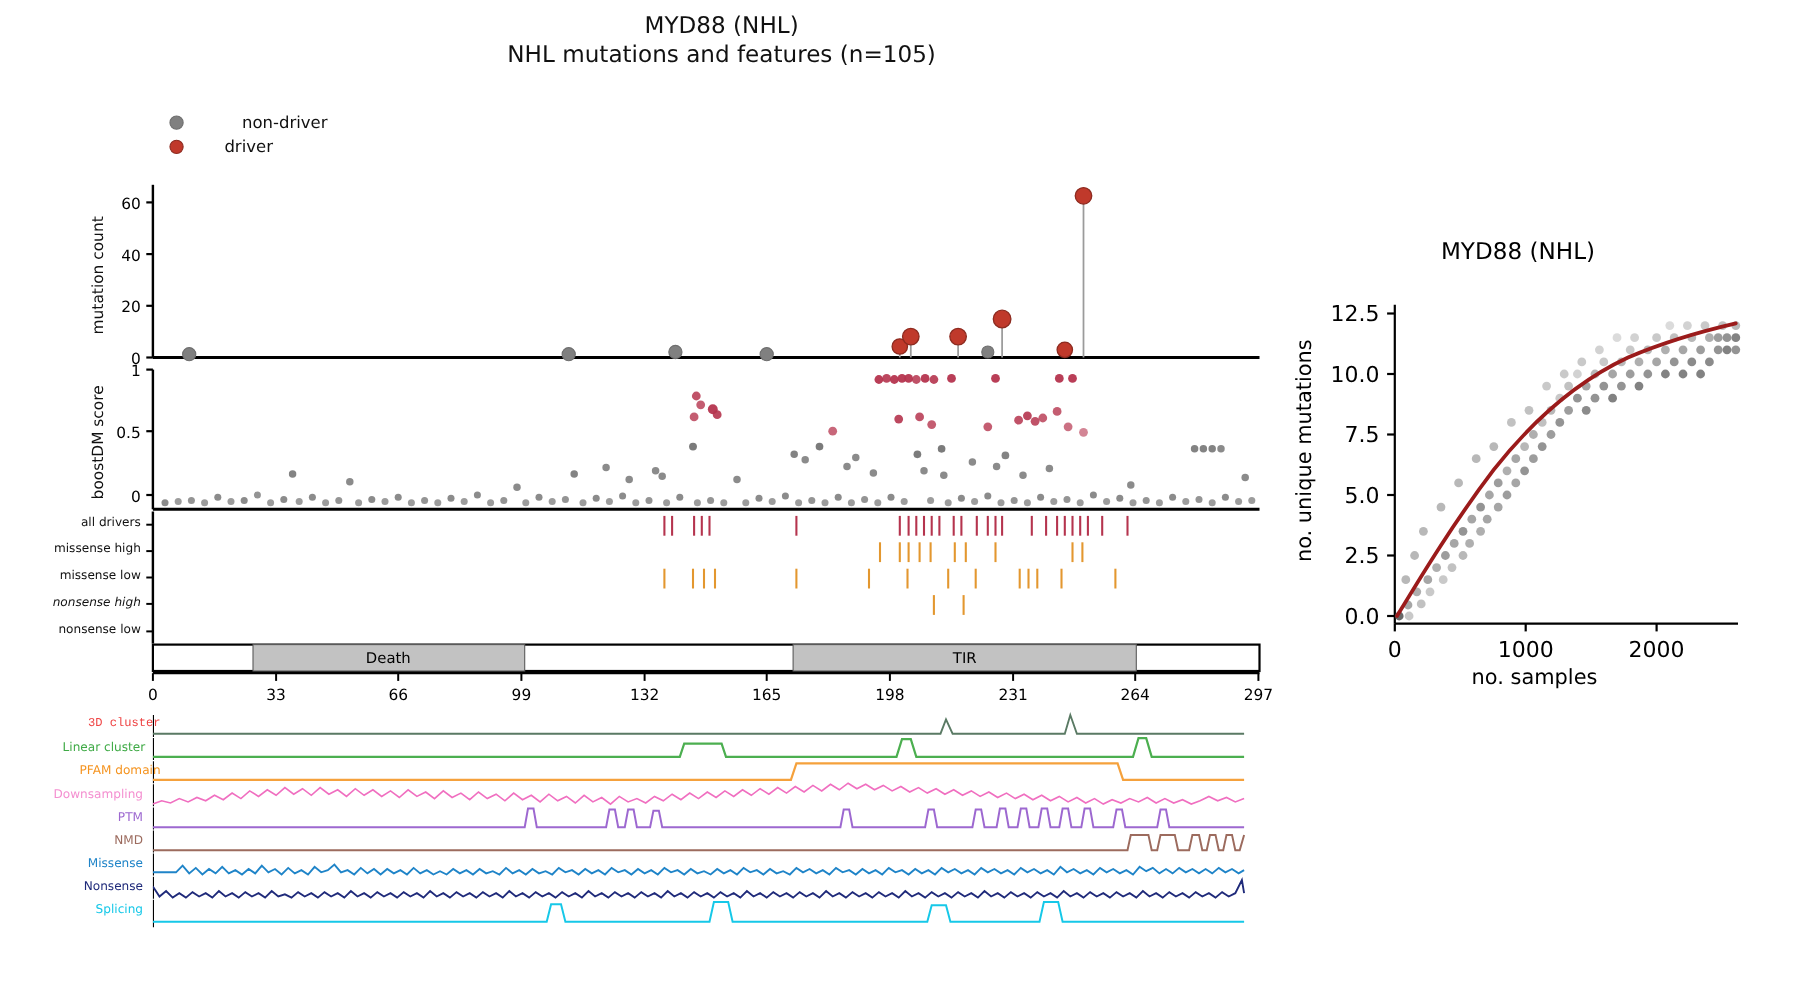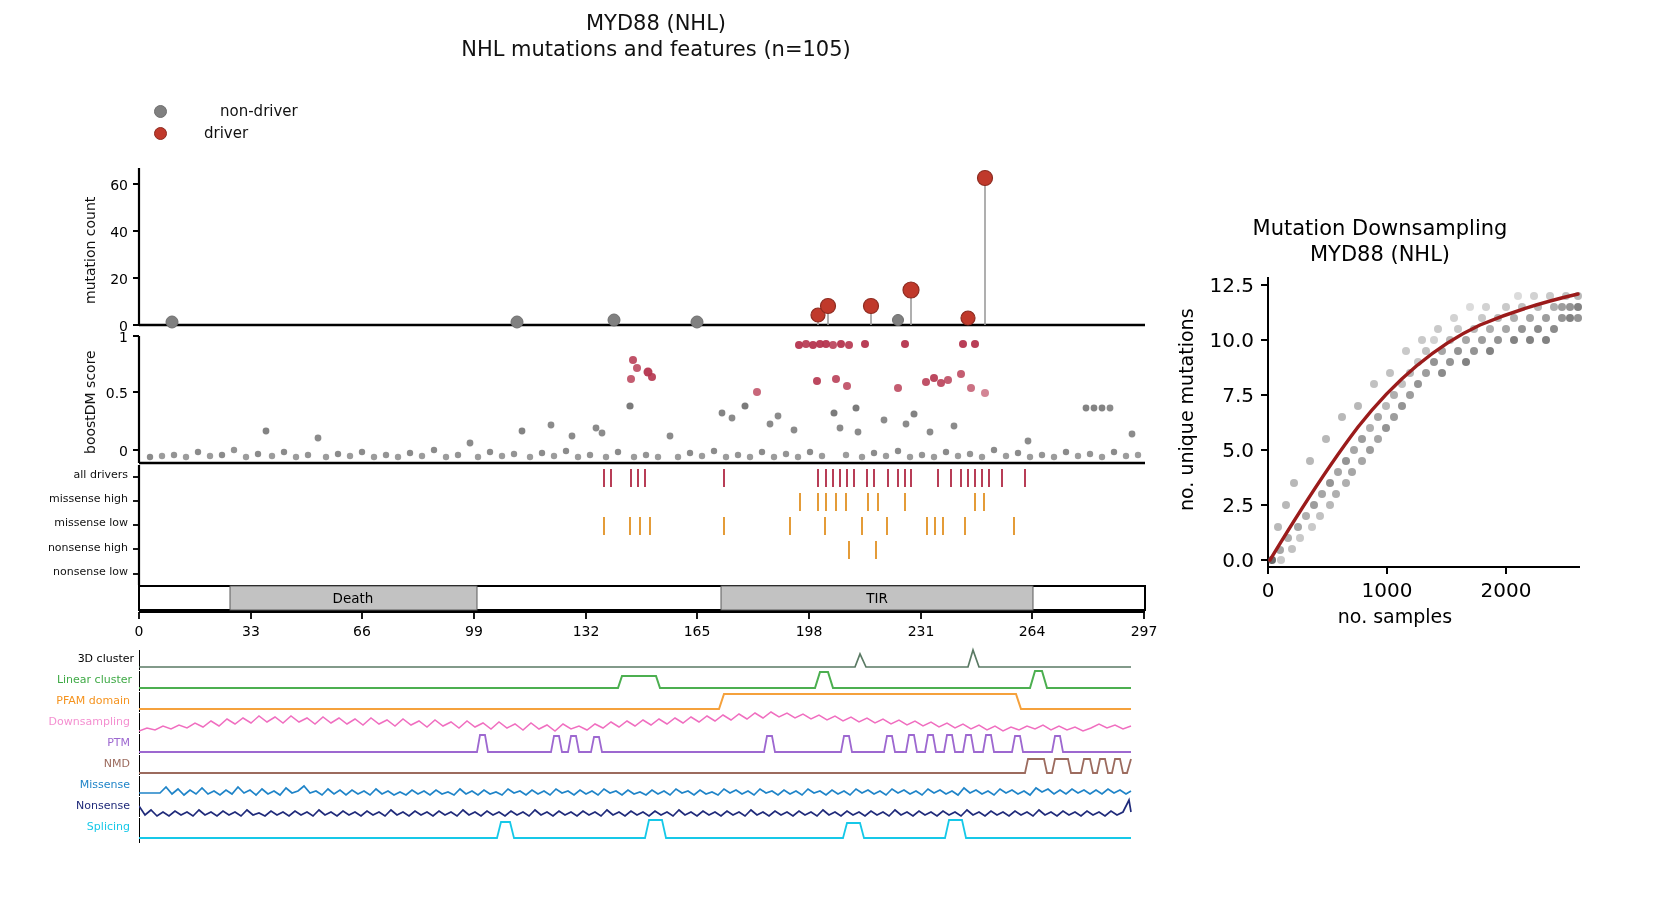--- a/index.html
+++ b/index.html
@@ -385,38 +385,37 @@
 
       <polyline fill="none" stroke="#1f2a7a" stroke-width="1.7" points="139,806 145,815 151,810 157,816 163,812 169,816 175,811 181,815 187,812 193,816 199,810 205,815 211,812 217,816 223,811 229,815 235,812 241,816 247,810 253,815 259,813 265,816 271,811 277,815 283,812 289,816 295,811 301,815 307,812 313,816 319,810 325,815 331,812 337,816 343,811 349,815 355,812 361,816 367,811 373,815 379,812 385,816 391,810 397,815 403,812 409,816 415,811 421,815 427,812 433,816 439,811 445,815 451,812 457,816 463,810 469,815 475,812 481,816 487,811 493,815 499,812 505,816 511,811 517,815 523,812 529,816 535,810 541,815 547,812 553,816 559,811 565,815 571,812 577,816 583,811 589,815 595,812 601,816 607,810 613,815 619,812 625,816 631,811 637,815 643,812 649,816 655,811 661,815 667,812 673,816 679,810 685,815 691,812 697,816 703,811 709,815 715,812 721,816 727,811 733,815 739,812 745,816 751,810 757,815 763,812 769,816 775,811 781,815 787,812 793,816 799,811 805,815 811,812 817,816 823,810 829,815 835,812 841,816 847,811 853,815 859,812 865,816 871,811 877,815 883,812 889,816 895,810 901,815 907,812 913,816 919,811 925,815 931,812 937,816 943,811 949,815 955,812 961,816 967,810 973,815 979,812 985,816 991,811 997,815 1003,812 1009,816 1015,811 1021,815 1027,812 1033,816 1039,810 1045,815 1051,812 1057,816 1063,811 1069,815 1075,812 1081,816 1087,811 1093,815 1099,812 1105,816 1111,811 1117,815 1123,812 1129,800 1131,812"></polyline>
 
       <polyline fill="none" stroke="#16c8e8" stroke-width="1.8" points="139,838 497,838 501,822 510,822 514,838 645,838 649,820 662,820 666,838 843,838 847,823 860,823 864,838 945,838 949,820 962,820 966,838 1131,838"></polyline>
     </g>
   </svg>
 
   <div class="abs trk-lbl" style="left:0;top:468px;width:128px;color:#111;">all drivers</div>
   <div class="abs trk-lbl" style="left:0;top:492px;width:128px;color:#111;">missense high</div>
   <div class="abs trk-lbl" style="left:0;top:516px;width:128px;color:#111;">missense low</div>
-  <div class="abs trk-lbl" style="left:0;top:541px;width:128px;color:#111;">nonsense high</div>
+  <div class="abs trk-lbl" style="left:0;top:541px;width:128px;color:#111;font-style:italic;">nonsense high</div>
   <div class="abs trk-lbl" style="left:0;top:565px;width:128px;color:#111;">nonsense low</div>
 
-  <div class="abs trk-lbl" style="left:4px;top:652px;width:130px;color:#000000;">3D cluster</div>
+  <div class="abs trk-lbl" style="left:16px;top:652px;width:130px;color:#ef4444;font-family:Liberation Mono, monospace;">3D cluster</div>
   <div class="abs trk-lbl" style="left:2px;top:673px;width:130px;color:#3faa46;">Linear cluster</div>
-  <div class="abs trk-lbl" style="left:0;top:694px;width:130px;color:#f5931e;">PFAM domain</div>
+  <div class="abs trk-lbl" style="left:16px;top:694px;width:130px;color:#f5931e;">PFAM domain</div>
   <div class="abs trk-lbl" style="left:0;top:715px;width:130px;color:#f48fd0;">Downsampling</div>
   <div class="abs trk-lbl" style="left:0;top:736px;width:130px;color:#9d68d0;">PTM</div>
   <div class="abs trk-lbl" style="left:0;top:757px;width:130px;color:#9c6b5e;">NMD</div>
   <div class="abs trk-lbl" style="left:0;top:778px;width:130px;color:#1f84c8;">Missense</div>
   <div class="abs trk-lbl" style="left:0;top:799px;width:130px;color:#1f2a7a;">Nonsense</div>
   <div class="abs trk-lbl" style="left:0;top:820px;width:130px;color:#16c8e8;">Splicing</div>
 </div>
 
 <div class="abs" style="left:1180px;top:215px;width:420px;height:430px;">
 
   <div class="abs" style="left:0;top:0;width:400px;text-align:center;font-size:21px;line-height:26px;">
-    <div>Mutation Downsampling</div>
     <div>MYD88 (NHL)</div>
   </div>
 
   <div class="abs vax" style="left:-5px;top:60px;height:270px;font-size:19px;">no. unique mutations</div>
 
   <div class="abs" style="left:50px;top:390px;width:330px;text-align:center;font-size:19px;">no. samples</div>
 
   <svg width="420" height="400" style="position:absolute;left:0;top:0;">
 
     <g>

